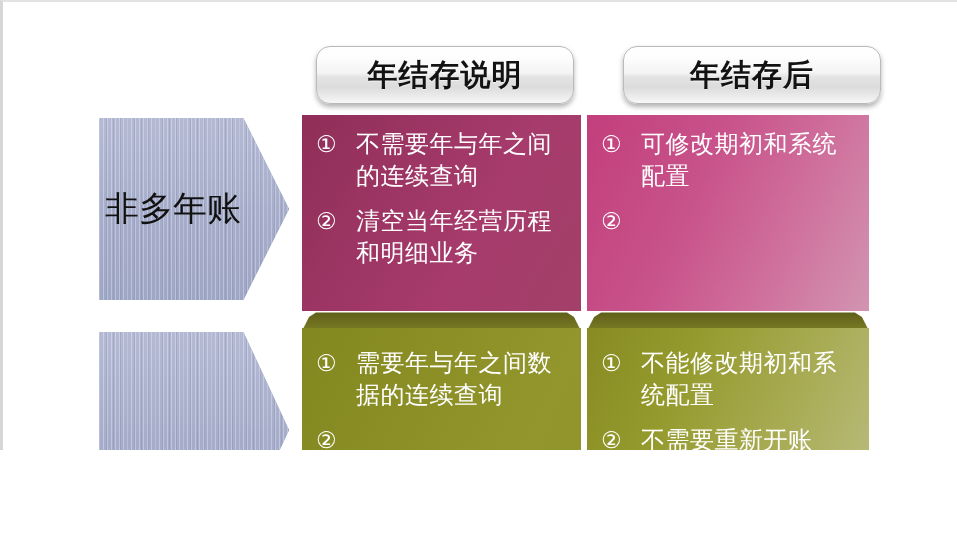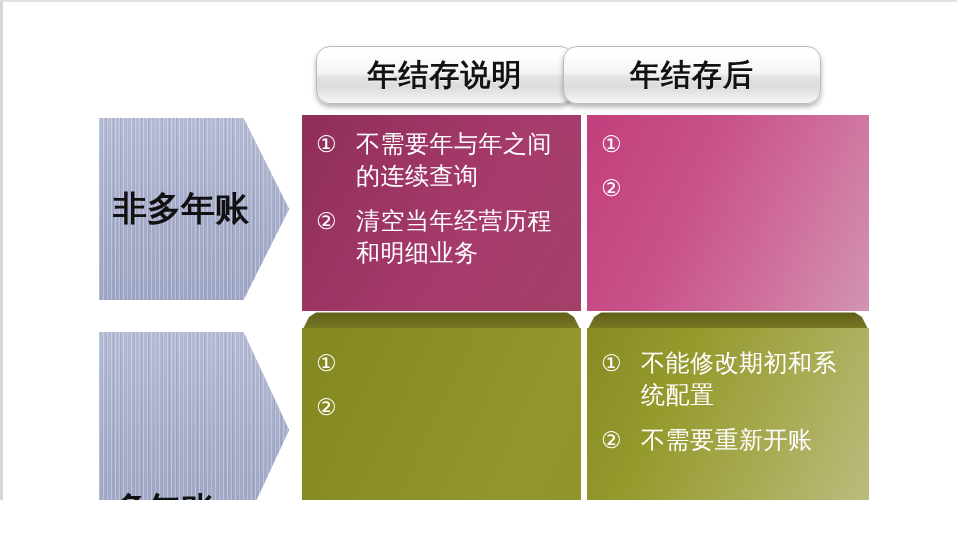--- a/index.html
+++ b/index.html
@@ -7,21 +7,21 @@
     padding: 0;
     background: #ffffff;
   }
   body {
     font-family: "DejaVu Sans", "Liberation Sans", sans-serif;
   }
 
   #slide {
     position: relative;
     width: 957px;
-    height: 500px;
+    height: 450px;
     background: #ffffff;
     overflow: hidden;
     border-left: 3px solid #d6d6d6;
     border-top: 2px solid #e2e2e2;
     box-sizing: border-box;
   }
 
   
   .hdr-btn {
     position: absolute;
@@ -45,21 +45,21 @@
   }
   .hdr-btn .hdr-label {
     font-size: 30px;
     font-weight: bold;
     color: #121212;
     letter-spacing: 1px;
     line-height: 1;
     text-shadow: 0 1px 0 rgba(255,255,255,0.55);
   }
   #hdr-btn-1 { left: 313px; width: 258px; }
-  #hdr-btn-2 { left: 560px; width: 258px; }
+  #hdr-btn-2 { left: 620px; width: 258px; }
 
   
   .arrow {
     position: absolute;
     left: 96px;
     width: 190px;
     background-color: #a9b0cc;
     background-image:
       repeating-linear-gradient(to right,
         rgba(255,255,255,0.30) 0px,
@@ -72,23 +72,23 @@
         rgba(110,118,150,0.00) 1px,
         rgba(110,118,150,0.00) 7px),
       linear-gradient(to bottom, #b4bad4 0%, #a6adca 55%, #9ea6c5 100%);
     clip-path: polygon(0% 0%, 76% 0%, 100% 50%, 76% 100%, 0% 100%);
     display: flex;
     align-items: center;
     box-sizing: border-box;
   }
   .arrow .arrow-label {
     font-size: 34px;
-    font-weight: bold;
+    font-weight: normal;
     color: #111111;
-    padding-left: 14px;
+    padding-left: 6px;
     line-height: 1.1;
     white-space: nowrap;
   }
   #arrow-1 { top: 116px; height: 182px; }
   #arrow-2 { top: 330px; height: 196px; align-items: flex-end; }
 
   
   .block {
     position: absolute;
     box-sizing: border-box;
@@ -182,38 +182,40 @@
         <span class="num">②</span>
         <span class="txt">清空当年经营历程和明细业务</span>
       </div>
     </div>
   </div>
 
   <div class="block" id="block-pink-2">
     <div class="items">
       <div class="item">
         <span class="num">①</span>
+        <span class="txt">可修改期初和系统配置</span>
       </div>
       <div class="item">
         <span class="num">②</span>
         <span class="txt"></span>
       </div>
     </div>
   </div>
 
   <div class="arrow" id="arrow-2">
     <span class="arrow-label">多年账</span>
   </div>
 
   <div class="block" id="block-green-1">
     <div class="green-bevel"></div>
     <div class="green-body">
       <div class="items">
         <div class="item">
           <span class="num">①</span>
+          <span class="txt">需要年与年之间数据的连续查询</span>
         </div>
         <div class="item bold">
           <span class="num">②</span>
         </div>
       </div>
     </div>
   </div>
 
   <div class="block" id="block-green-2">
     <div class="green-bevel"></div>

